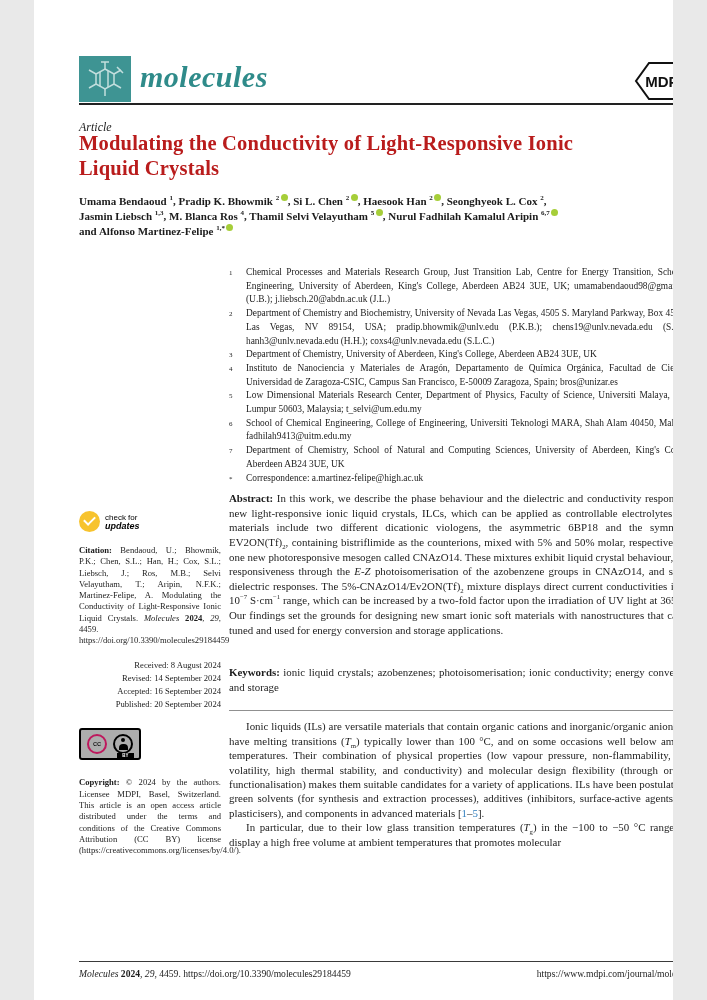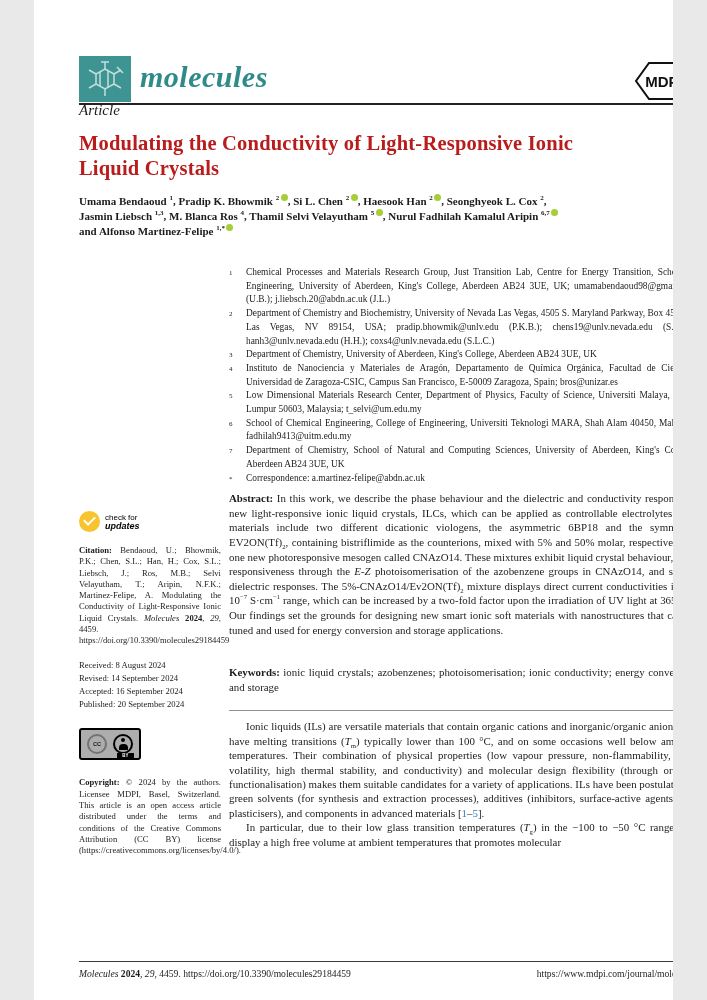--- a/index.html
+++ b/index.html
@@ -11,21 +11,21 @@
   .logo-box{position:absolute;left:45px;top:56px;width:52px;height:46px;}
   .journal-name{
     position:absolute;left:106px;top:60px;font-size:30px;font-weight:bold;font-style:italic;
     color:#2f8b8a;letter-spacing:.5px;
   }
   .mdpi-logo{position:absolute;left:598px;top:60px;width:64px;height:42px;}
   .mdpi-text{
     font-family:"Liberation Sans",sans-serif;font-weight:bold;font-size:15px;fill:#111;
   }
   .header-rule{position:absolute;left:45px;top:103px;width:617px;height:1.5px;background:#222;}
-  .article-type{position:absolute;left:45px;top:102px;font-style:italic;font-size:15px;}
+  .article-type{position:absolute;left:45px;top:120px;font-style:italic;font-size:12px;}
   .paper-title{
     position:absolute;left:45px;top:131px;width:625px;font-size:20.5px;font-weight:bold;
     line-height:25px;color:#b91c1c;letter-spacing:.2px;
   }
   .authors{
     position:absolute;left:45px;top:194px;width:625px;font-size:11px;font-weight:bold;line-height:14.8px;
   }
   .authors sup{font-size:7px;}
   .orcid-icon{
     display:inline-block;width:7px;height:7px;border-radius:50%;background:#a6ce39;
@@ -50,23 +50,23 @@
   sub{font-size:.62em;line-height:0;}
   
   .sidebar{position:absolute;left:45px;top:511px;width:142px;font-size:8.6px;line-height:11.3px;}
   .check-badge{display:flex;align-items:center;gap:5px;width:70px;cursor:pointer;}
   .check-circle{flex:none;width:21px;height:21px;border-radius:50%;background:#f7c32e;position:relative;}
   .tick{position:absolute;left:5px;top:5px;width:9px;height:5px;border-left:2.4px solid #fff;border-bottom:2.4px solid #fff;transform:rotate(-45deg);}
   .check-text{display:flex;flex-direction:column;font-family:"Liberation Sans",sans-serif;font-size:8px;line-height:9px;color:#000;}
   .check-text .l2{font-weight:bold;font-size:9px;font-style:italic;}
   .citation-p{margin:13px 0 0 0;text-align:justify;}
   .editor-p{margin:12px 0 0 0;}
-  .dates-p{margin:12px 0 0 0;line-height:13.2px;}
+  .dates-p{margin:12px 0 0 0;line-height:13.2px;text-align:right;}
   .cc-badge{position:relative;margin-top:17px;width:58px;height:28px;background:#adadad;border:2px solid #000;border-radius:3px;display:flex;align-items:center;justify-content:space-evenly;}
-  .cc-circle{width:16px;height:16px;border:2px solid #737373;border-radius:50%;font-family:"Liberation Sans",sans-serif;font-weight:normal;font-size:8px;line-height:16px;text-align:center;color:#000;}
+  .cc-circle{width:16px;height:16px;border:2px solid #be185d;border-radius:50%;font-family:"Liberation Sans",sans-serif;font-weight:normal;font-size:8px;line-height:16px;text-align:center;color:#000;}
   .person-circle{width:16px;height:16px;border:2px solid #000;border-radius:50%;position:relative;}
   .p-head{position:absolute;left:6px;top:2px;width:4px;height:4px;border-radius:50%;background:#000;}
   .p-body{position:absolute;left:3.5px;top:7.5px;width:9px;height:6px;border-radius:4px 4px 0 0;background:#000;}
   .by-strip{position:absolute;right:5px;bottom:-1px;width:17px;height:6px;background:#000;color:#fff;font-size:4.5px;line-height:6.5px;text-align:center;font-family:"Liberation Sans",sans-serif;font-weight:bold;}
   .copyright-p{margin:17px 0 0 0;text-align:justify;}
   
   .footer-rule{position:absolute;left:45px;top:961px;width:617px;height:1px;background:#3a3a3a;}
   .footer{position:absolute;left:45px;top:968px;width:617px;display:flex;justify-content:space-between;font-size:9.6px;}
 </style>
 </head>
@@ -123,21 +123,21 @@
         <div class="aff-item">
           <span class="aff-num">6</span>
           <span class="aff-text">School of Chemical Engineering, College of Engineering, Universiti Teknologi MARA, Shah Alam 40450, Malaysia; fadhilah9413@uitm.edu.my</span>
         </div>
         <div class="aff-item">
           <span class="aff-num">7</span>
           <span class="aff-text">Department of Chemistry, School of Natural and Computing Sciences, University of Aberdeen, King's College, Aberdeen AB24 3UE, UK</span>
         </div>
         <div class="aff-item">
           <span class="aff-num">*</span>
-          <span class="aff-text">Correspondence: a.martinez-felipe@abdn.ac.uk</span>
+          <span class="aff-text">Correspondence: a.martinez-felipe@high.ac.uk</span>
         </div>
       </div>
 
     <p class="abstract-p"><span class="bold-label">Abstract:</span><span><span> In this work, we describe the phase behaviour and the dielectric and conductivity response of new light-responsive ionic liquid crystals, ILCs, which can be applied as controllable electrolytes. The materials include two different dicationic viologens, the asymmetric 6BP18 and the symmetric EV2ON(Tf)</span><sub>2</sub><span>, containing bistriflimide as the counterions, mixed with 5% and 50% molar, respectively, of one new photoresponsive mesogen called CNAzO14. These mixtures exhibit liquid crystal behaviour, light responsiveness through the </span><span class="seg-i">E</span><span>-</span><span class="seg-i">Z</span><span> photoisomerisation of the azobenzene groups in CNAzO14, and strong dielectric responses. The 5%-CNAzO14/Ev2ON(Tf)</span><sub>2</sub><span> mixture displays direct current conductivities in the 10</span><sup>−7</sup><span> S·cm</span><sup>−1</sup><span> range, which can be increased by a two-fold factor upon the irradiation of UV light at 365 nm. Our findings set the grounds for designing new smart ionic soft materials with nanostructures that can be tuned and used for energy conversion and storage applications.</span></span></p>
 
     <p class="keywords-p"><span class="bold-label">Keywords:</span><span> ionic liquid crystals; azobenzenes; photoisomerisation; ionic conductivity; energy conversion and storage</span></p>
 
     <div class="mid-rule"></div>
 
     <p class="body-p"><span>Ionic liquids (ILs) are versatile materials that contain organic cations and inorganic/organic anions and have melting transitions (</span><span class="seg-i">T</span><sub>m</sub><span>) typically lower than 100 °C, and on some occasions well below ambient temperatures. Their combination of physical properties (low vapour pressure, non-flammability, non-volatility, high thermal stability, and conductivity) and molecular design flexibility (through organic functionalisation) makes them suitable candidates for a variety of applications. ILs have been postulated as green solvents (for synthesis and extraction processes), additives (inhibitors, surface-active agents, and plasticisers), and components in advanced materials [</span><span class="seg-link">1</span><span>–</span><span class="seg-link">5</span><span>].</span></p>

